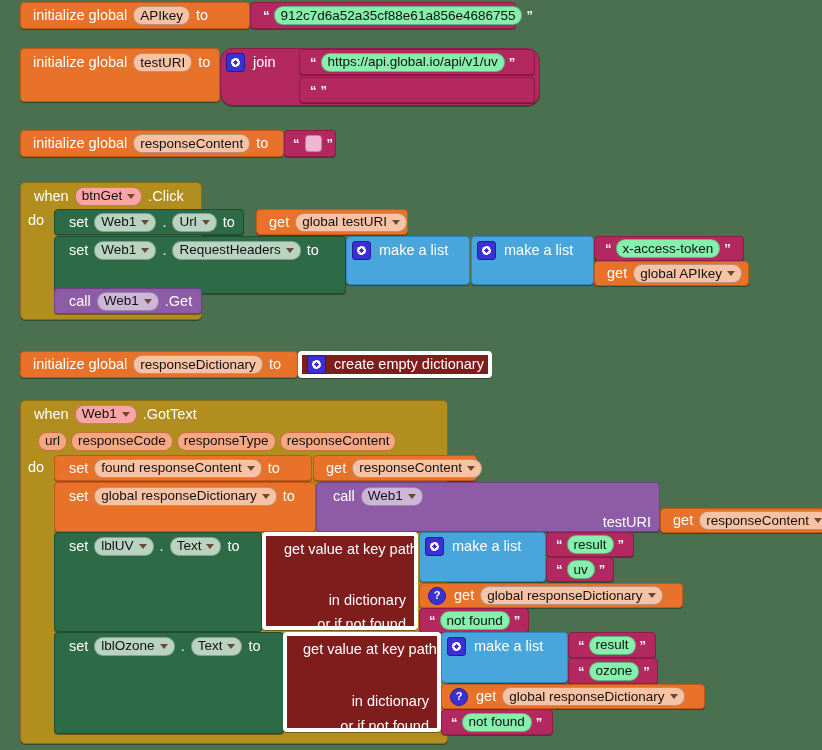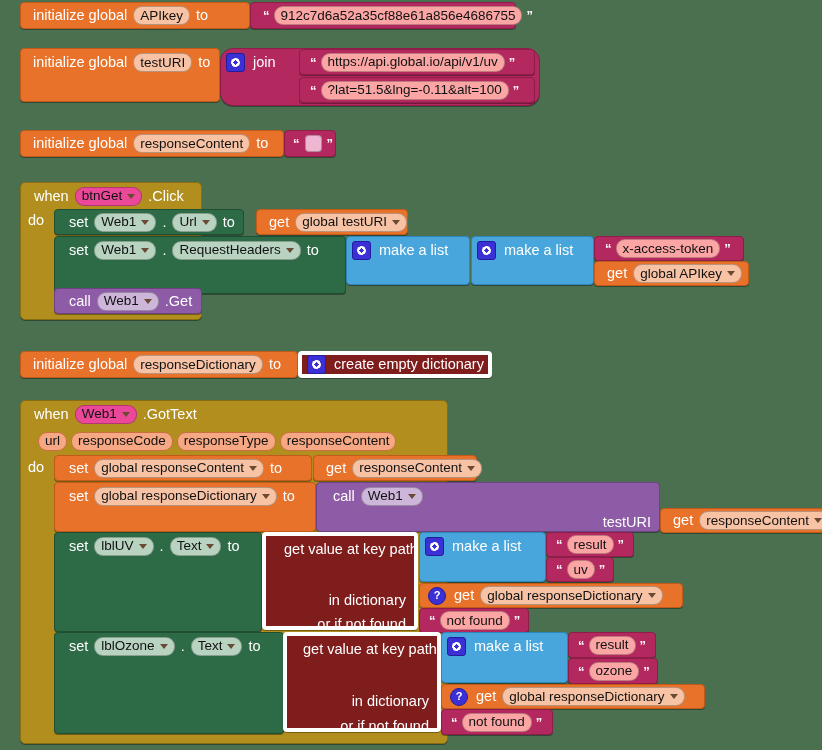--- a/index.html
+++ b/index.html
@@ -40,23 +40,23 @@
   .pill{
     display:inline-flex;align-items:center;
     height:17px;padding:0 6px;
     border-radius:9px;
     font-size:13.5px;color:#111;
     background:#f3bfa0;border:1px solid rgba(0,0,0,.25);
     margin:0 2px;
   }
   .pill.var   {background:#f7c3a4;}
   .pill.comp  {background:#b9d3c1;}
-  .pill.ctrl  {background:#ec4899;}
+  .pill.ctrl  {background:#fca5a5;}
   .pill.call  {background:#cdb6da;}
-  .pill.txt   {background:#fca5a5;}
+  .pill.txt   {background:#86efac;}
   .pill.param {background:#f5a883;border-color:#c9703f;}
   .caret{
     display:inline-block;width:0;height:0;margin-left:5px;
     border-left:4px solid transparent;border-right:4px solid transparent;
     border-top:5px solid #6a4a33;
   }
   .quote{color:#fff;font-size:13px;padding:0 2px;font-weight:bold;}
 
   
   .gear{
@@ -123,21 +123,20 @@
   <div class="blk c-text" style="left:283px;top:49px;width:236px;height:26px;">
     <div class="row" style="padding-left:8px;">
       <span class="quote">“</span>
       <span class="pill txt">https://api.global.io/api/v1/uv</span>
       <span class="quote">”</span>
     </div>
   </div>
   <div class="blk c-text" style="left:283px;top:77px;width:236px;height:26px;">
     <div class="row" style="padding-left:8px;">
       <span class="quote">“</span>
-      <span class="pill txt">?lat=51.5&amp;lng=-0.11&amp;alt=100</span>
       <span class="quote">”</span>
     </div>
   </div>
 
   <div class="blk c-var" style="left:4px;top:130px;width:264px;height:27px;">
     <div class="row" style="padding-left:8px;">
       <span class="lbl">initialize global</span>
       <span class="pill var">responseContent</span>
       <span class="lbl">to</span>
     </div>
@@ -273,21 +272,21 @@
       <span class="pill param">responseType</span>
       <span class="pill param">responseContent</span>
     </div>
   </div>
   <div style="position:absolute;left:12px;top:459px;font-size:14.5px;color:#fff;">do</div>
 
   <div class="blk c-var" style="left:38px;top:455px;width:258px;height:26px;">
     <div class="row" style="padding-left:10px;">
       <span class="lbl">set</span>
       <span class="pill var">
-        <span>global responseContent</span>
+        <span>found responseContent</span>
           <i class="caret"></i>
       </span>
       <span class="lbl">to</span>
     </div>
   </div>
   <div class="blk c-var" style="left:297px;top:455px;width:164px;height:26px;">
     <div class="row" style="padding-left:8px;">
       <span class="lbl">get</span>
       <span class="pill var">
         <span>responseContent</span>

